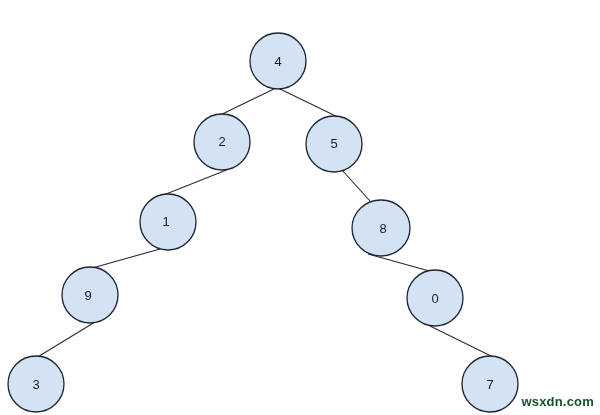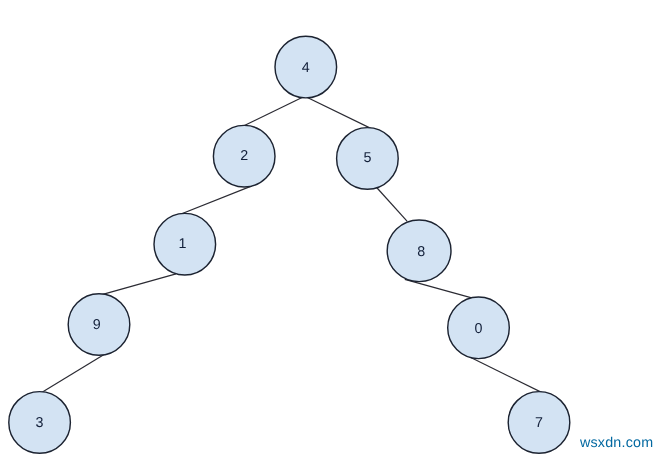--- a/index.html
+++ b/index.html
@@ -38,23 +38,24 @@
     fill: #13203a;
     text-anchor: middle;
     dominant-baseline: central;
   }
   .watermark-text {
     position: absolute;
     right: 6px;
     bottom: 6px;
     font-family: "Liberation Sans", sans-serif;
     font-size: 13px;
-    color: #0369a1;
+    color: #14532d;
     letter-spacing: 0.2px;
     white-space: nowrap;
+    font-weight: bold;
   }
 </style>
 </head>
 <body>
 
 <svg id="tree-canvas" viewBox="0 0 600 415" xmlns="http://www.w3.org/2000/svg">
   <g id="edge-layer">
       <line class="edge-line" x1="276" y1="88" x2="210" y2="120" stroke="#2b2b33"></line>
       <line class="edge-line" x1="278" y1="88" x2="346" y2="121" stroke="#2b2b33"></line>
       <line class="edge-line" x1="229" y1="169" x2="156" y2="198" stroke="#2b2b33"></line>

